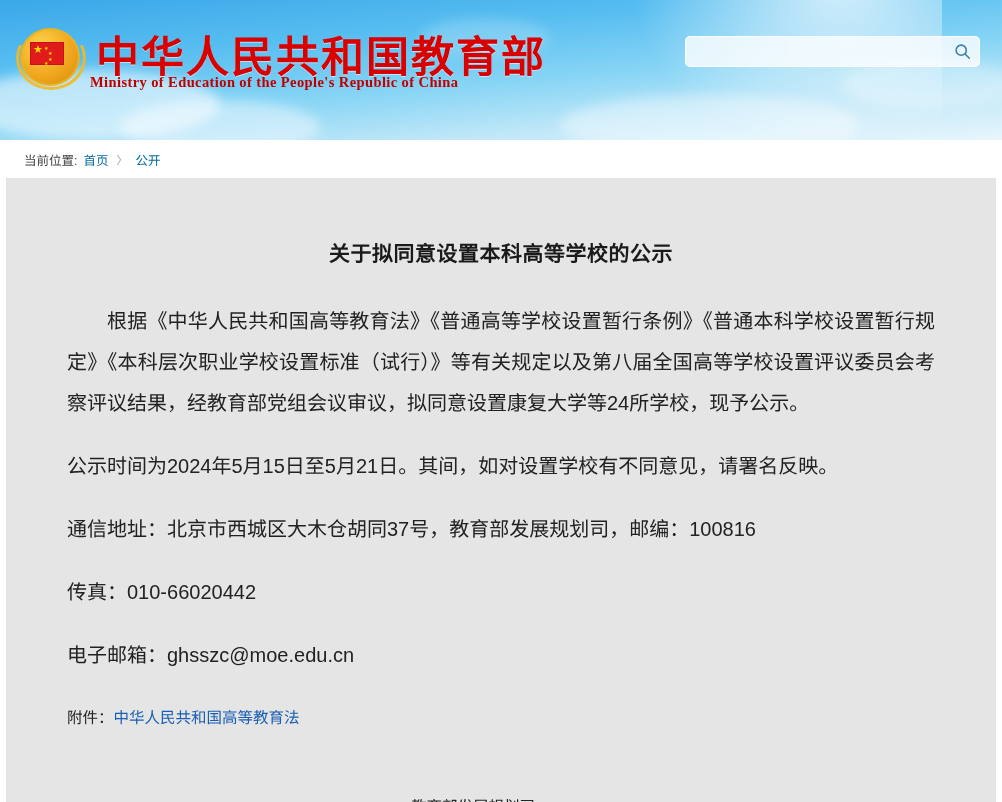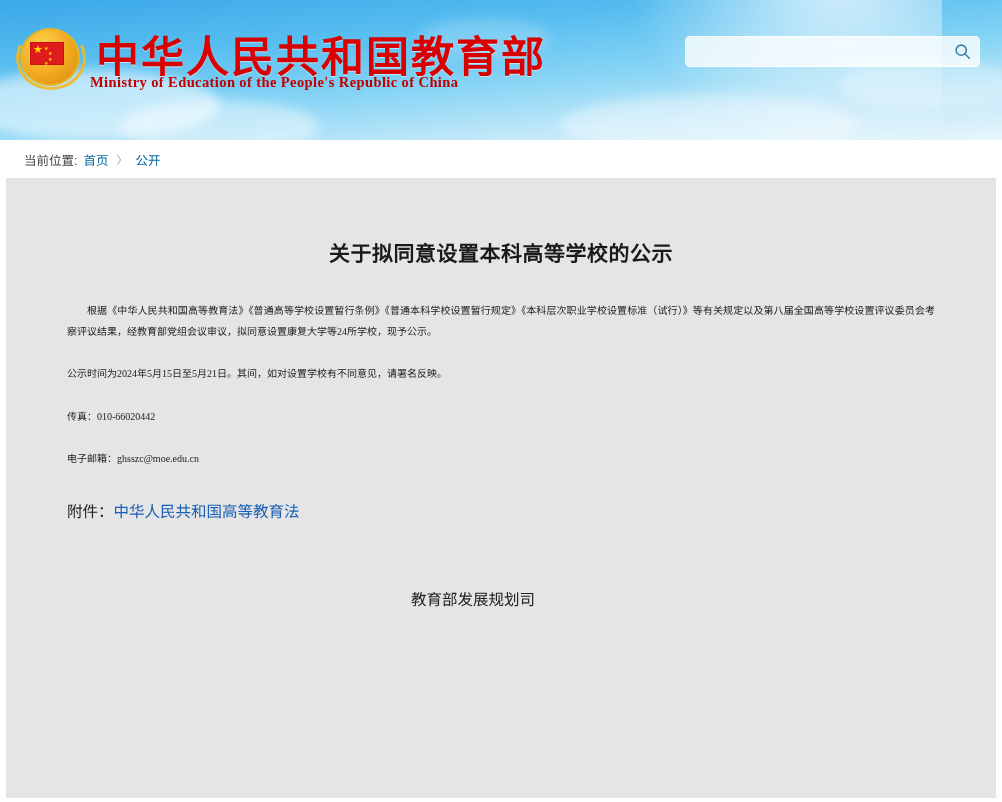--- a/index.html
+++ b/index.html
@@ -173,26 +173,26 @@
   .doc-title {
     text-align: center;
     font-size: 21px;
     font-weight: bold;
     color: #1a1a1a;
     font-family: "Liberation Sans", "DejaVu Sans", sans-serif;
     margin: 18px 0 34px 0;
     letter-spacing: .5px;
   }
   .para {
-    font-size: 10px;
+    font-size: 20px;
     line-height: 2.05;
     color: #222;
     margin: 0 0 22px 0;
     text-align: justify;
-    font-family: Liberation Serif, serif;
+    font-family: Liberation Sans, sans-serif;
   }
   .para.indent { text-indent: 2em; }
   .attach-line {
     font-size: 15.5px;
     line-height: 2.05;
     color: #222;
     margin: 26px 0 0 0;
   }
   .attach-link {
     color: #1a5fb4;
@@ -248,20 +248,21 @@
   <span class="sep">〉</span>
   <a href="#">公开</a>
 </div>
 
 <div class="card">
 
   <h1 class="doc-title">关于拟同意设置本科高等学校的公示</h1>
 
   <p class="para indent">根据《中华人民共和国高等教育法》《普通高等学校设置暂行条例》《普通本科学校设置暂行规定》《本科层次职业学校设置标准（试行）》等有关规定以及第八届全国高等学校设置评议委员会考察评议结果，经教育部党组会议审议，拟同意设置康复大学等24所学校，现予公示。</p>
   <p class="para">公示时间为2024年5月15日至5月21日。其间，如对设置学校有不同意见，请署名反映。</p>
+  <p class="para">通信地址：北京市西城区大木仓胡同37号，教育部发展规划司，邮编：100816</p>
   <p class="para">传真：010-66020442</p>
   <p class="para">电子邮箱：ghsszc@moe.edu.cn</p>
 
   <p class="attach-line">
     <span>附件：</span><a class="attach-link" href="#">中华人民共和国高等教育法</a>
   </p>
 
   <div class="signature">教育部发展规划司</div>
 </div>
 

